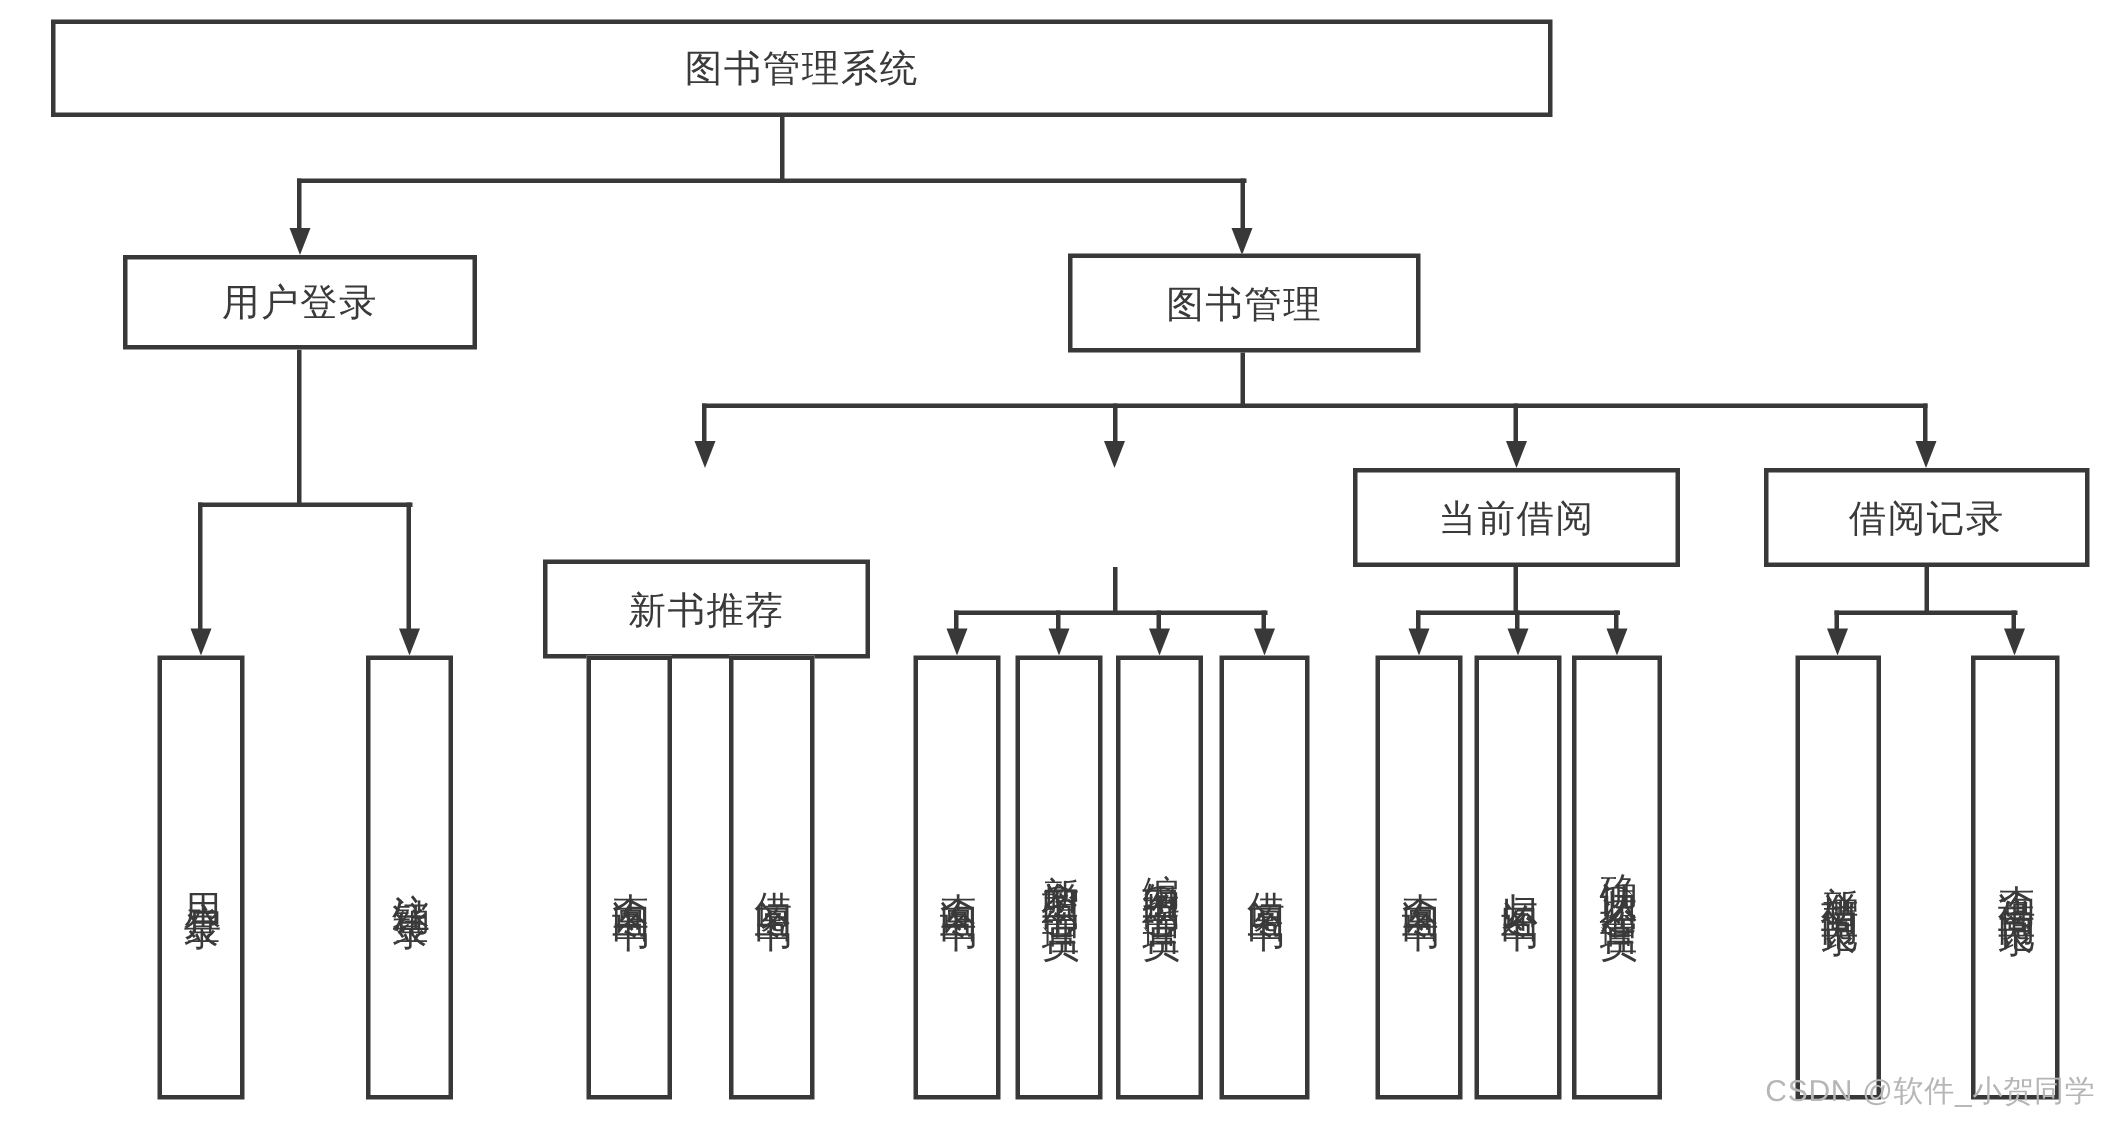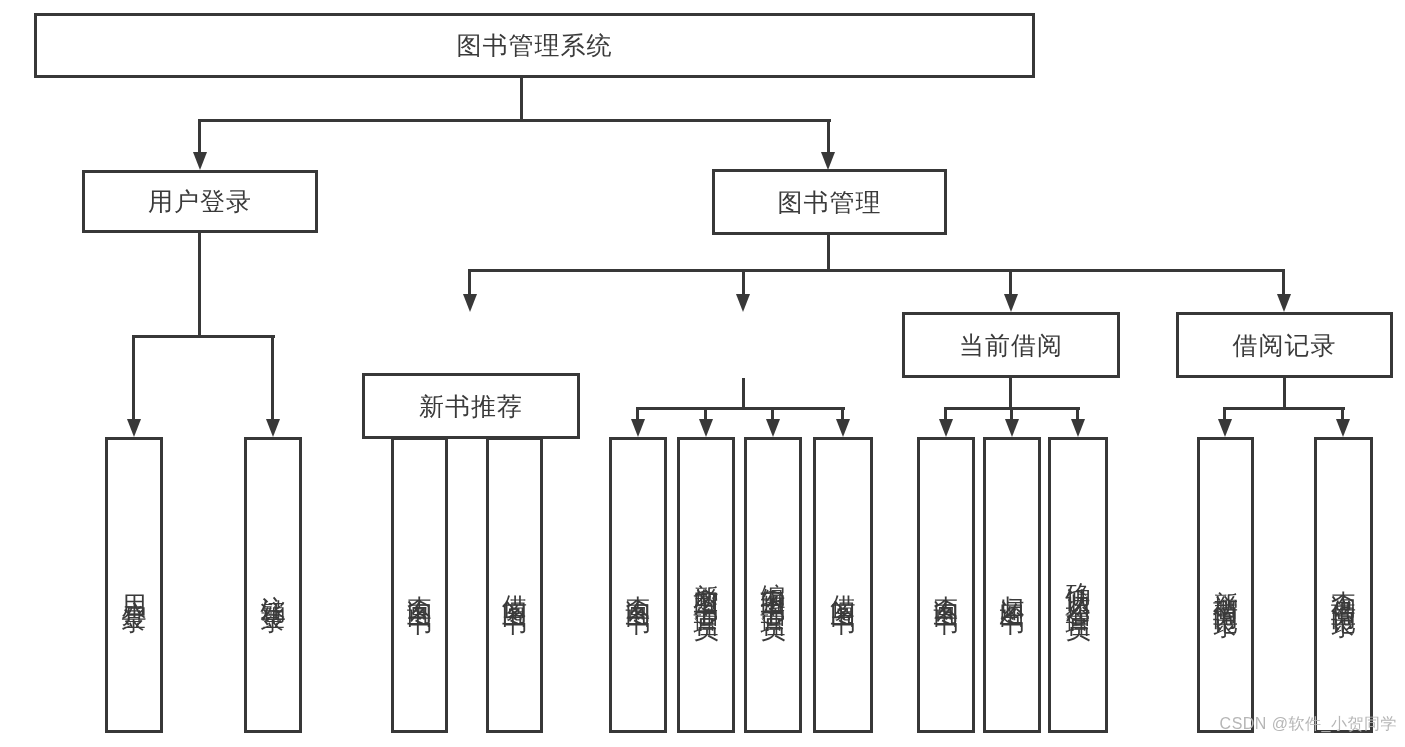--- a/index.html
+++ b/index.html
@@ -17,21 +17,21 @@
     writing-mode:vertical-rl; text-orientation:mixed;
     font-size:25px; letter-spacing:5px; line-height:1;
   }
   .line { position:absolute; background:#383838; z-index:0; }
   .arrow {
     position:absolute; width:0; height:0; z-index:0;
     border-left:7px solid transparent; border-right:7px solid transparent;
     border-top:18px solid #383838;
   }
   .watermark {
-    position:absolute; right:8px; top:714px; font-size:16px; color:#b6b6b6;
+    position:absolute; right:8px; top:714px; font-size:20px; color:#b6b6b6;
     z-index:5; white-space:nowrap; letter-spacing:0.5px;
   }
 </style>
 </head>
 <body>
 
 <div class="canvas">
 
   <div class="box h" style="left:34px; top:13px; width:1001px; height:65px;">
     <span>图书管理系统</span>

